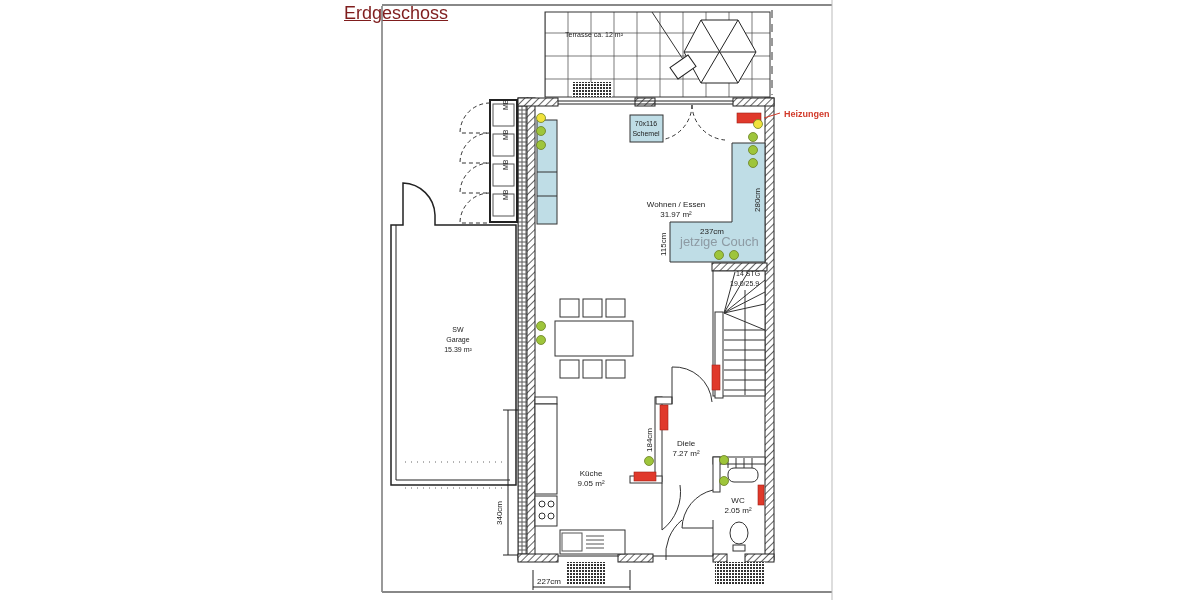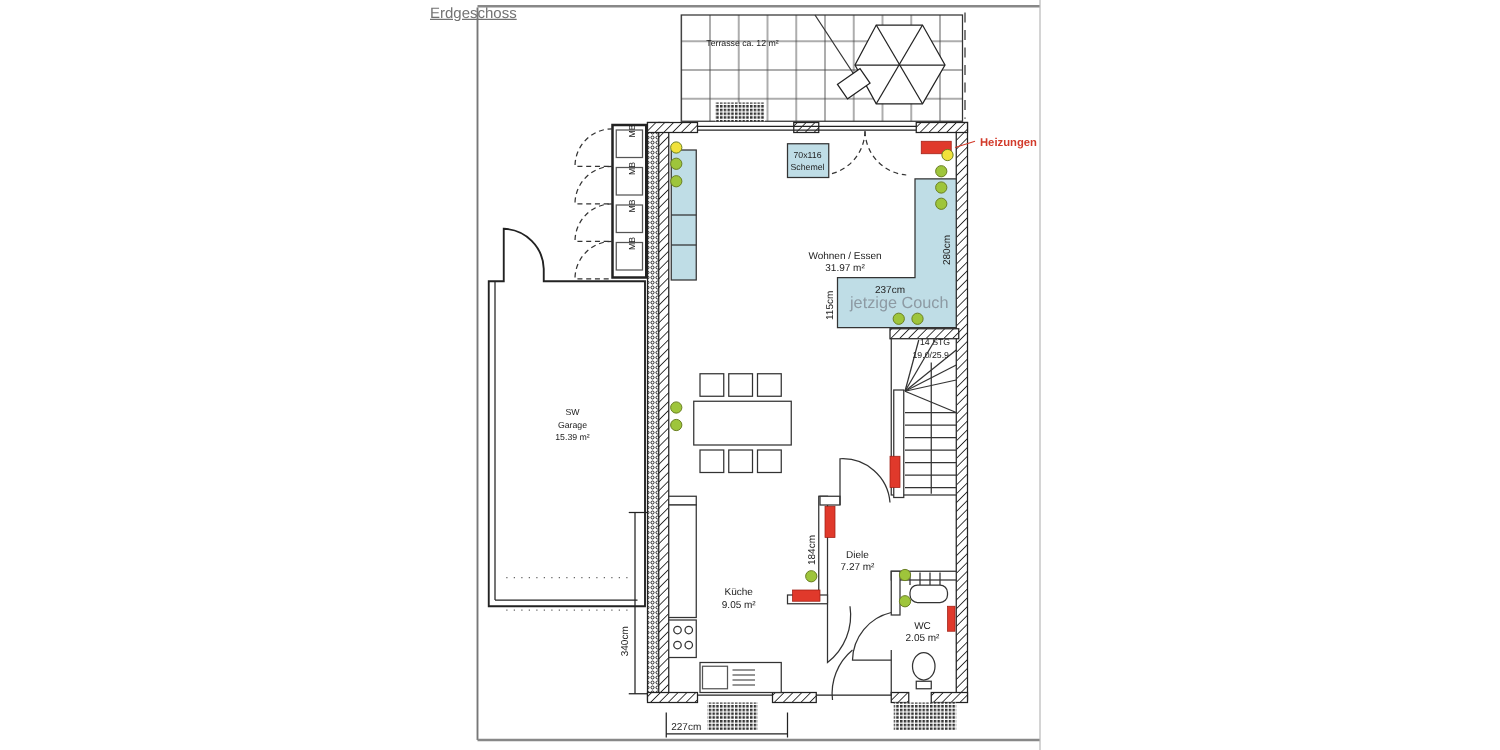--- a/index.html
+++ b/index.html
@@ -1,18 +1,18 @@
 <!DOCTYPE html>
 <html><head>
 <meta charset="utf-8">
 <style>
   html,body{margin:0;padding:0;background:#ffffff;}
   body{width:1200px;height:600px;overflow:hidden;position:relative;font-family:"Liberation Sans",sans-serif;}
   #plan{position:absolute;left:0;top:0;width:1200px;height:600px;}
-  .title{position:absolute;left:344px;top:3px;font-size:12px;color:#737373;text-decoration:underline;font-family:"Liberation Sans",sans-serif;}
+  .title{position:absolute;left:344px;top:3px;font-size:18px;color:#7f1d1d;text-decoration:underline;font-family:"Liberation Sans",sans-serif;}
   svg text{font-family:"Liberation Sans",sans-serif;}
   .lbl{font-size:8px;fill:#222;}
   .lbl-sm{font-size:7px;fill:#222;}
   .red-lbl{font-size:9px;fill:#d23a2a;font-weight:bold;}
   .couch-lbl{font-size:13px;fill:#8d9aa3;}
   .dim{font-size:8px;fill:#222;}
 </style>
 </head>
 <body>
 

